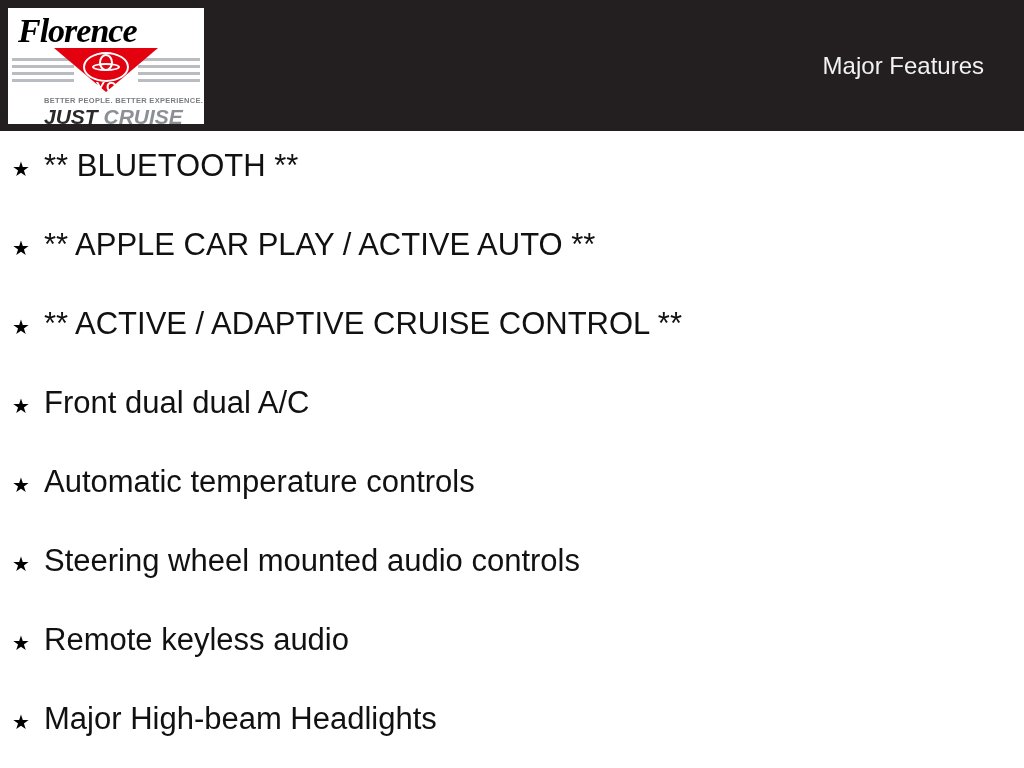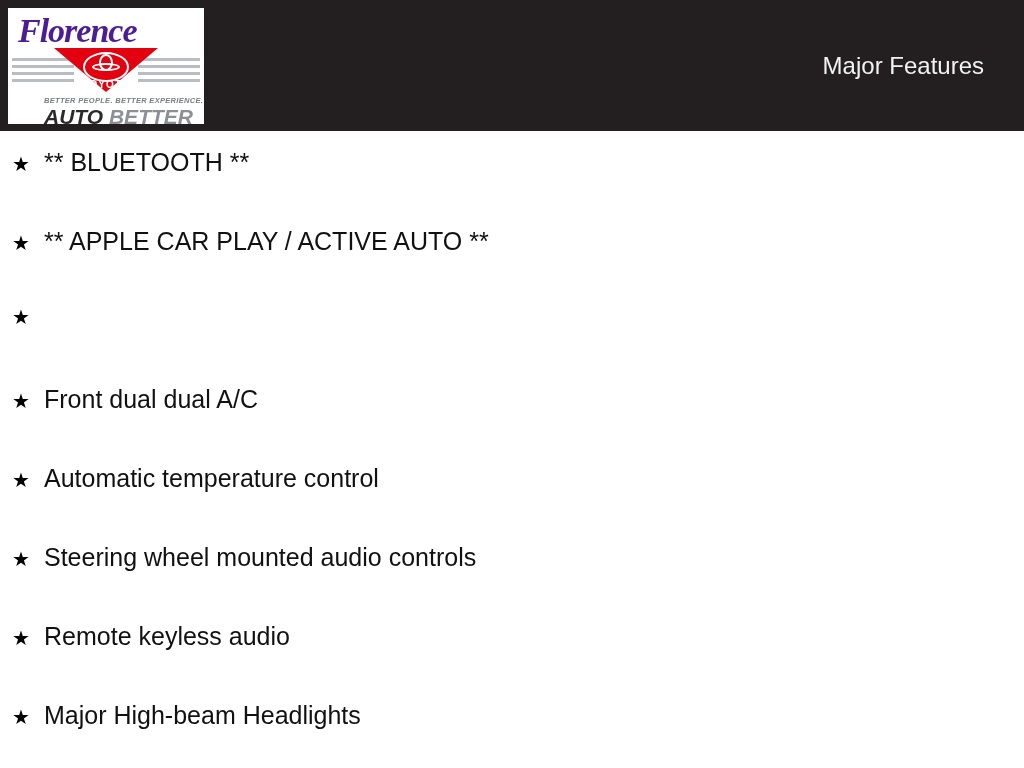--- a/index.html
+++ b/index.html
@@ -38,21 +38,21 @@
     height: 100%;
   }
   .logo-script {
     position: absolute;
     left: 10px;
     top: 6px;
     font-family: "Liberation Serif", serif;
     font-style: italic;
     font-weight: bold;
     font-size: 34px;
-    color: #4c1d95;
+    color: #000000;
     letter-spacing: -1px;
     line-height: 1;
   }
   .logo-wing-left, .logo-wing-right {
     position: absolute;
     top: 48px;
     width: 62px;
     height: 28px;
   }
   .logo-wing-left { left: 4px; }
@@ -110,32 +110,31 @@
     width: 14px; height: 17px;
     border: 2.5px solid #ffffff;
     border-radius: 50%;
     box-sizing: border-box;
   }
   .logo-toyota-text {
     position: absolute;
     left: 50%;
     top: 71px;
     transform: translateX(-50%);
-    font-size: 10px;
+    font-size: 14px;
     font-weight: bold;
     color: #ffffff;
     letter-spacing: 1px;
   }
   .logo-tagline {
     position: absolute;
     left: 36px;
     top: 88px;
     font-size: 7.5px;
     font-weight: bold;
-    font-style: italic;
     color: #7a7d81;
     letter-spacing: 0.3px;
   }
   .logo-justbetter {
     position: absolute;
     left: 36px;
     top: 97px;
     font-family: "Liberation Sans", sans-serif;
     font-style: italic;
     font-weight: bold;
@@ -173,21 +172,21 @@
     box-sizing: border-box;
   }
   .bullet-star {
     width: 32px;
     flex: 0 0 32px;
     font-size: 20px;
     color: #000000;
     line-height: 1;
   }
   .feature-text {
-    font-size: 25px;
+    font-size: 31px;
     color: #111111;
     white-space: nowrap;
     line-height: 1.1;
   }
 </style>
 </head>
 <body>
 
 <div class="header">
 
@@ -210,46 +209,47 @@
 
       <div class="logo-triangle"></div>
       <div class="logo-toyota-mark">
         <div class="oval-outer"></div>
         <div class="oval-h"></div>
         <div class="oval-v"></div>
       </div>
       <div class="logo-toyota-text">TOYOTA</div>
 
       <div class="logo-tagline">BETTER PEOPLE. BETTER EXPERIENCE.</div>
-      <div class="logo-justbetter"><span>AUTO </span><span class="jb-grey">BETTER</span></div>
+      <div class="logo-justbetter"><span>JUST </span><span class="jb-grey">CRUISE</span></div>
     </div>
   </div>
 
   <div class="header-title">Major Features</div>
 </div>
 
 <ul class="features">
   <li class="feature-row">
     <span class="bullet-star">★</span>
     <span class="feature-text">** BLUETOOTH **</span>
   </li>
   <li class="feature-row">
     <span class="bullet-star">★</span>
     <span class="feature-text">** APPLE CAR PLAY / ACTIVE AUTO **</span>
   </li>
   <li class="feature-row">
     <span class="bullet-star">★</span>
+    <span class="feature-text">** ACTIVE / ADAPTIVE CRUISE CONTROL **</span>
   </li>
   <li class="feature-row">
     <span class="bullet-star">★</span>
     <span class="feature-text">Front dual dual A/C</span>
   </li>
   <li class="feature-row">
     <span class="bullet-star">★</span>
-    <span class="feature-text">Automatic temperature control</span>
+    <span class="feature-text">Automatic temperature controls</span>
   </li>
   <li class="feature-row">
     <span class="bullet-star">★</span>
     <span class="feature-text">Steering wheel mounted audio controls</span>
   </li>
   <li class="feature-row">
     <span class="bullet-star">★</span>
     <span class="feature-text">Remote keyless audio</span>
   </li>
   <li class="feature-row">

